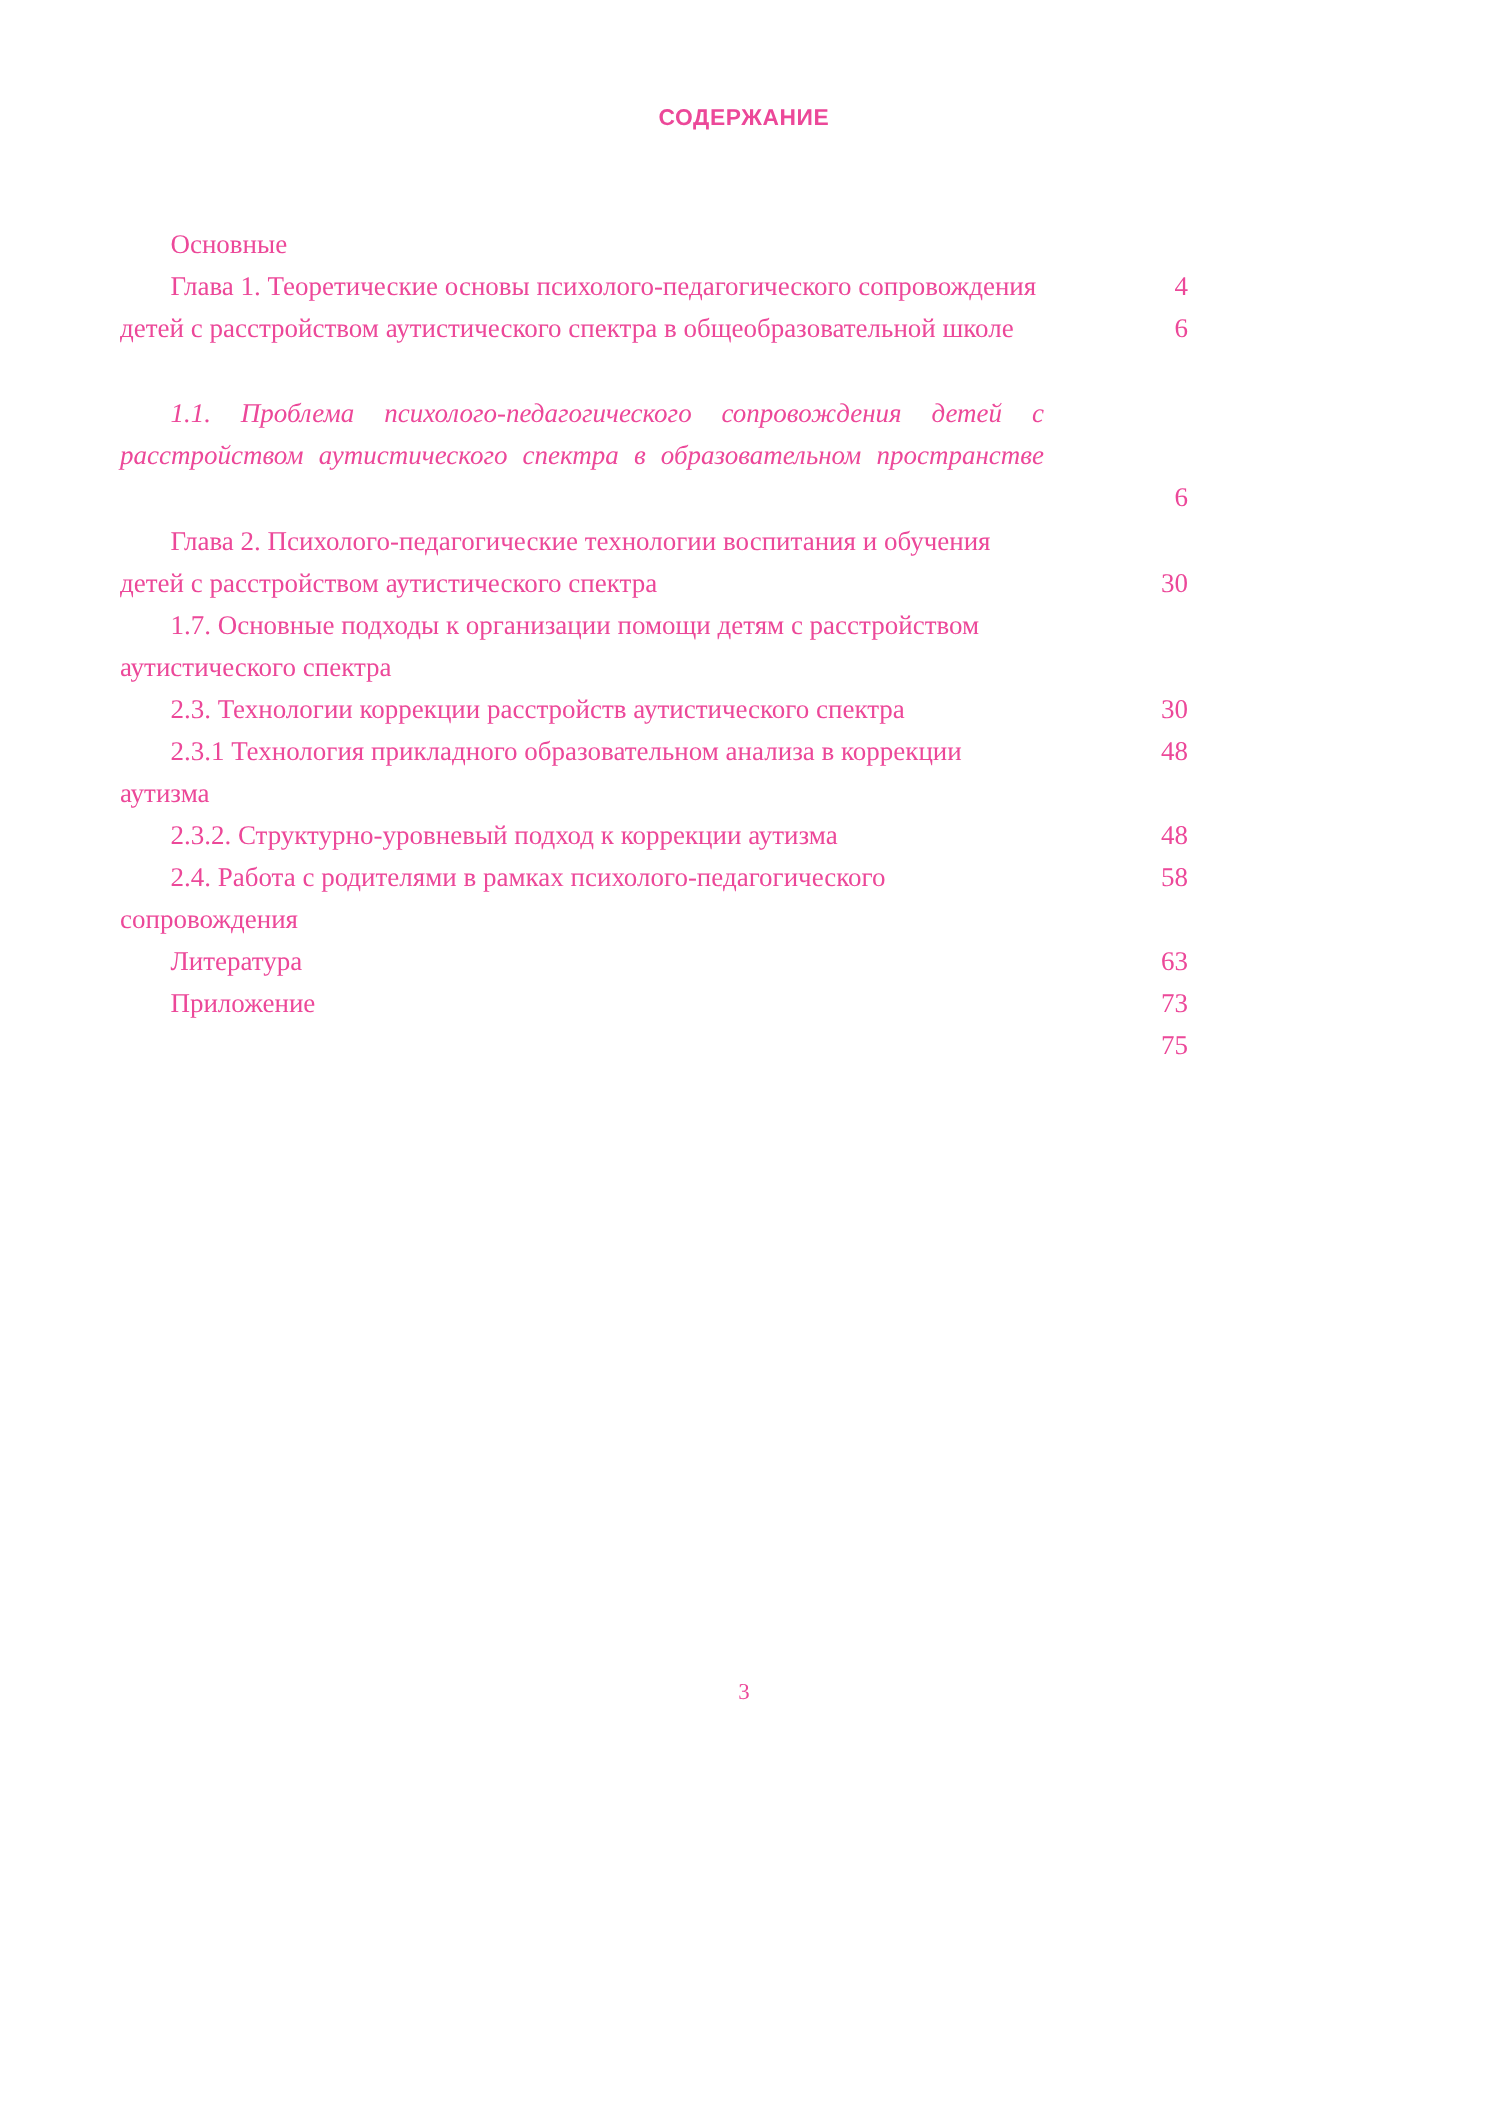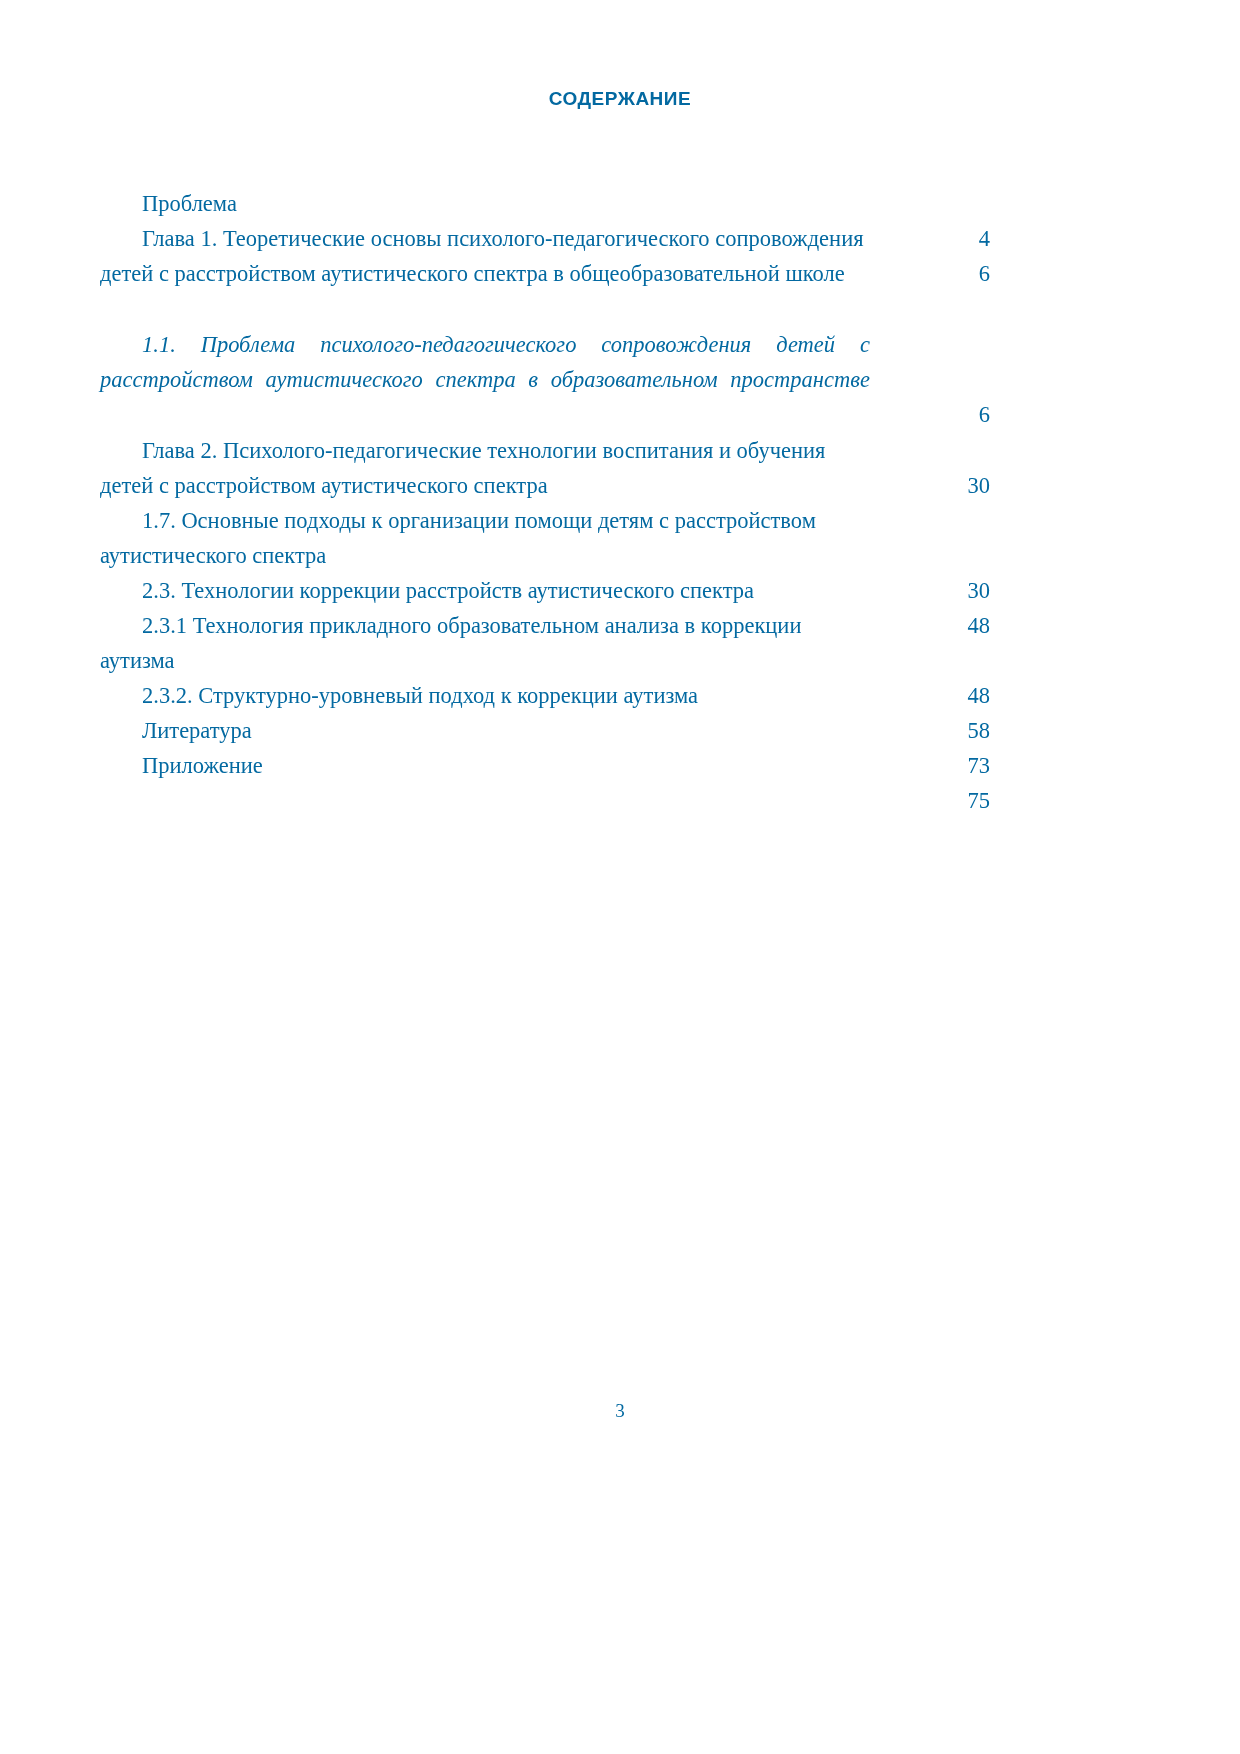--- a/index.html
+++ b/index.html
@@ -7,21 +7,21 @@
     padding: 0;
     background: #ffffff;
   }
   .page {
     position: relative;
     width: 1240px;
     height: 1754px;
     margin: 0 auto;
     background: #ffffff;
     font-family: "Liberation Serif", serif;
-    color: #0369a1;
+    color: #ec4899;
     box-sizing: border-box;
     border-radius: 17px;
   }
   .doc-title {
     position: absolute;
     top: 88px;
     left: 0;
     width: 1240px;
     text-align: center;
     font-family: "Liberation Sans", sans-serif;
@@ -72,21 +72,21 @@
 </style>
 </head>
 <body>
 
 <div class="page">
 
   <div class="doc-title">СОДЕРЖАНИЕ</div>
 
   <div class="toc">
       <div class="toc-entry">
-        <span class="text indent">Проблема</span>
+        <span class="text indent">Основные</span>
         <span class="page-num">4</span>
       </div>
       <div class="toc-entry">
         <span class="text indent">Глава 1. Теоретические основы психолого-педагогического сопровождения детей с расстройством аутистического спектра  в общеобразовательной школе</span>
         <span class="page-num" style="top: 35px;">6</span>
       </div>
       <div class="gap-lg"></div>
       <div class="toc-entry">
         <span class="text indent justify-all">1.1. Проблема психолого-педагогического сопровождения детей с расстройством аутистического спектра в образовательном пространстве</span>
         <span class="page-num" style="top: 70px;">6</span>
@@ -106,20 +106,24 @@
       </div>
       <div class="toc-entry">
         <span class="text indent">2.3.1 Технология прикладного образовательном анализа в коррекции аутизма</span>
         <span class="page-num">48</span>
       </div>
       <div class="toc-entry">
         <span class="text indent">2.3.2. Структурно-уровневый подход к коррекции аутизма</span>
         <span class="page-num">58</span>
       </div>
       <div class="toc-entry">
+        <span class="text indent">2.4. Работа с родителями в рамках психолого-педагогического сопровождения</span>
+        <span class="page-num">63</span>
+      </div>
+      <div class="toc-entry">
         <span class="text indent">Литература</span>
         <span class="page-num">73</span>
       </div>
       <div class="toc-entry">
         <span class="text indent">Приложение</span>
         <span class="page-num">75</span>
       </div>
     </div>
 
   <div class="folio">3</div>

